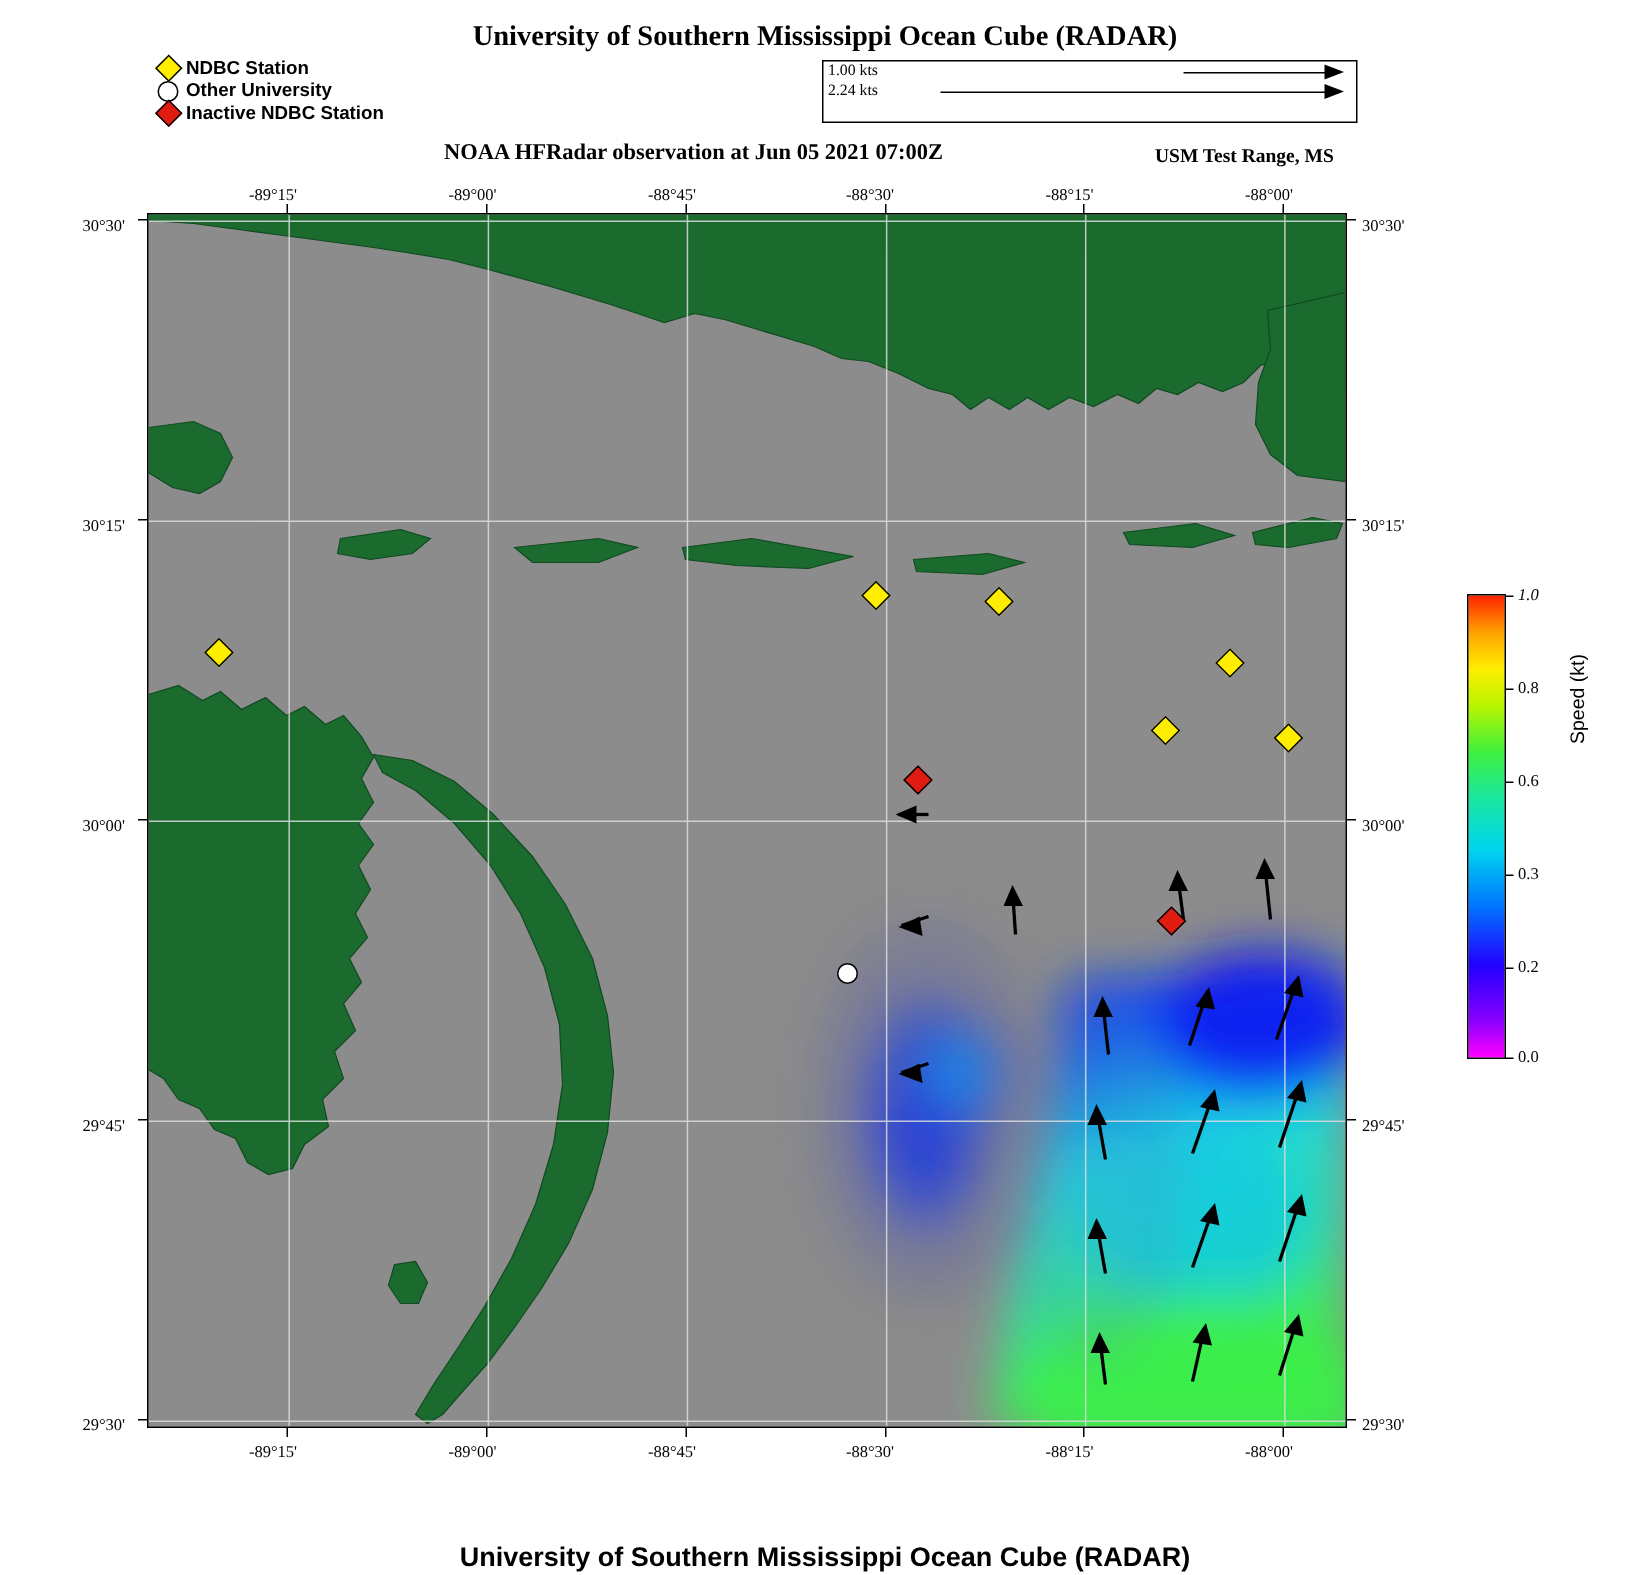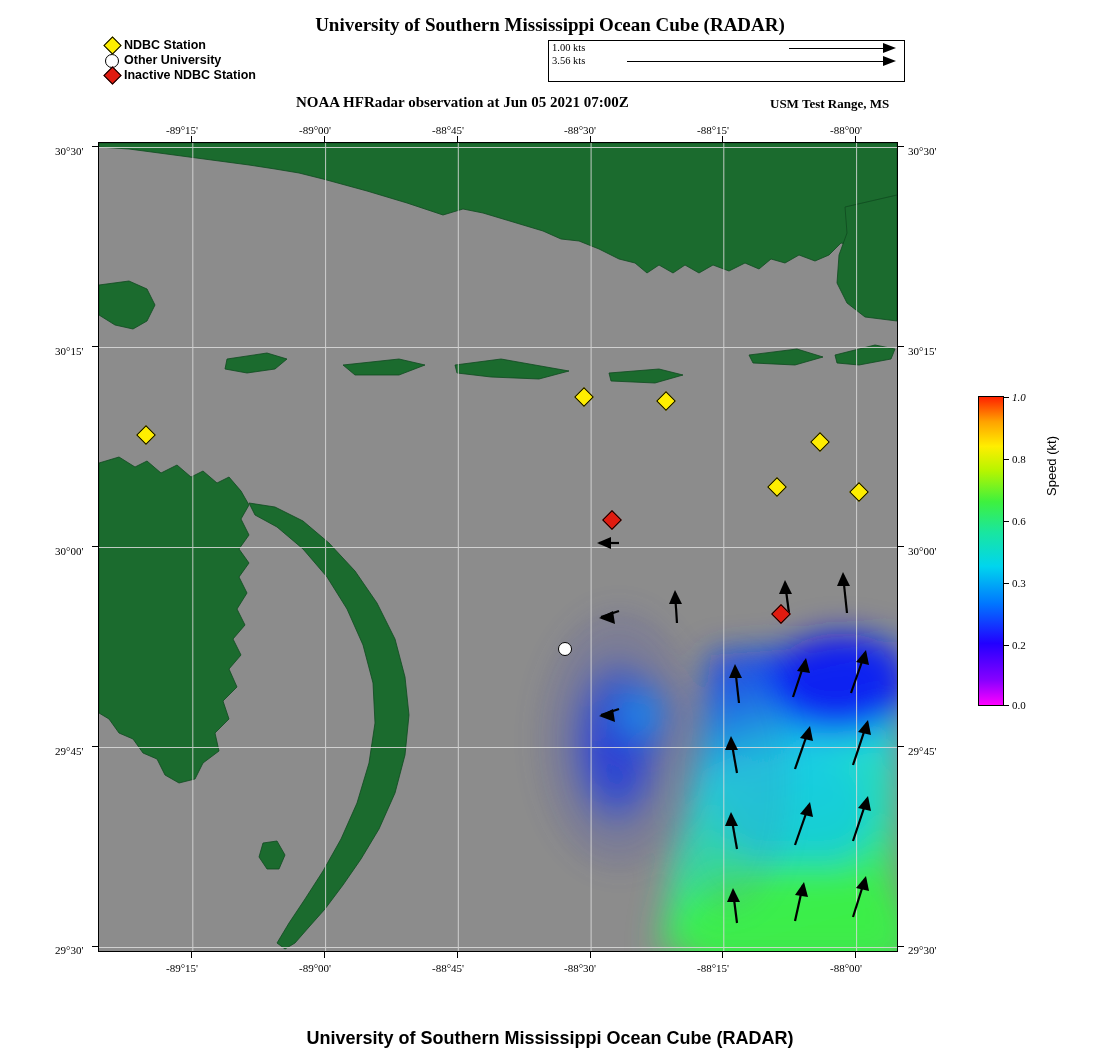--- a/index.html
+++ b/index.html
@@ -239,21 +239,21 @@
   </div>
 </div>
 
 <div class="scalebox">
   <div class="scale-row">
     <span class="lab">1.00 kts</span>
     <span class="scale-line" style="left:240px;width:95px;"></span>
     <span class="scale-head" style="left:334px;"></span>
   </div>
   <div class="scale-row">
-    <span class="lab">3.56 kts</span>
+    <span class="lab">2.24 kts</span>
     <span class="scale-line" style="left:78px;width:257px;"></span>
     <span class="scale-head" style="left:334px;"></span>
   </div>
 </div>
 
 <div class="subtitle">NOAA HFRadar observation at Jun 05 2021 07:00Z</div>
 <div class="subtitle-right">USM Test Range, MS</div>
 
 <div id="map-frame">
   <svg width="798" height="808" viewBox="0 0 798 808" style="position:absolute;left:0;top:0;">

